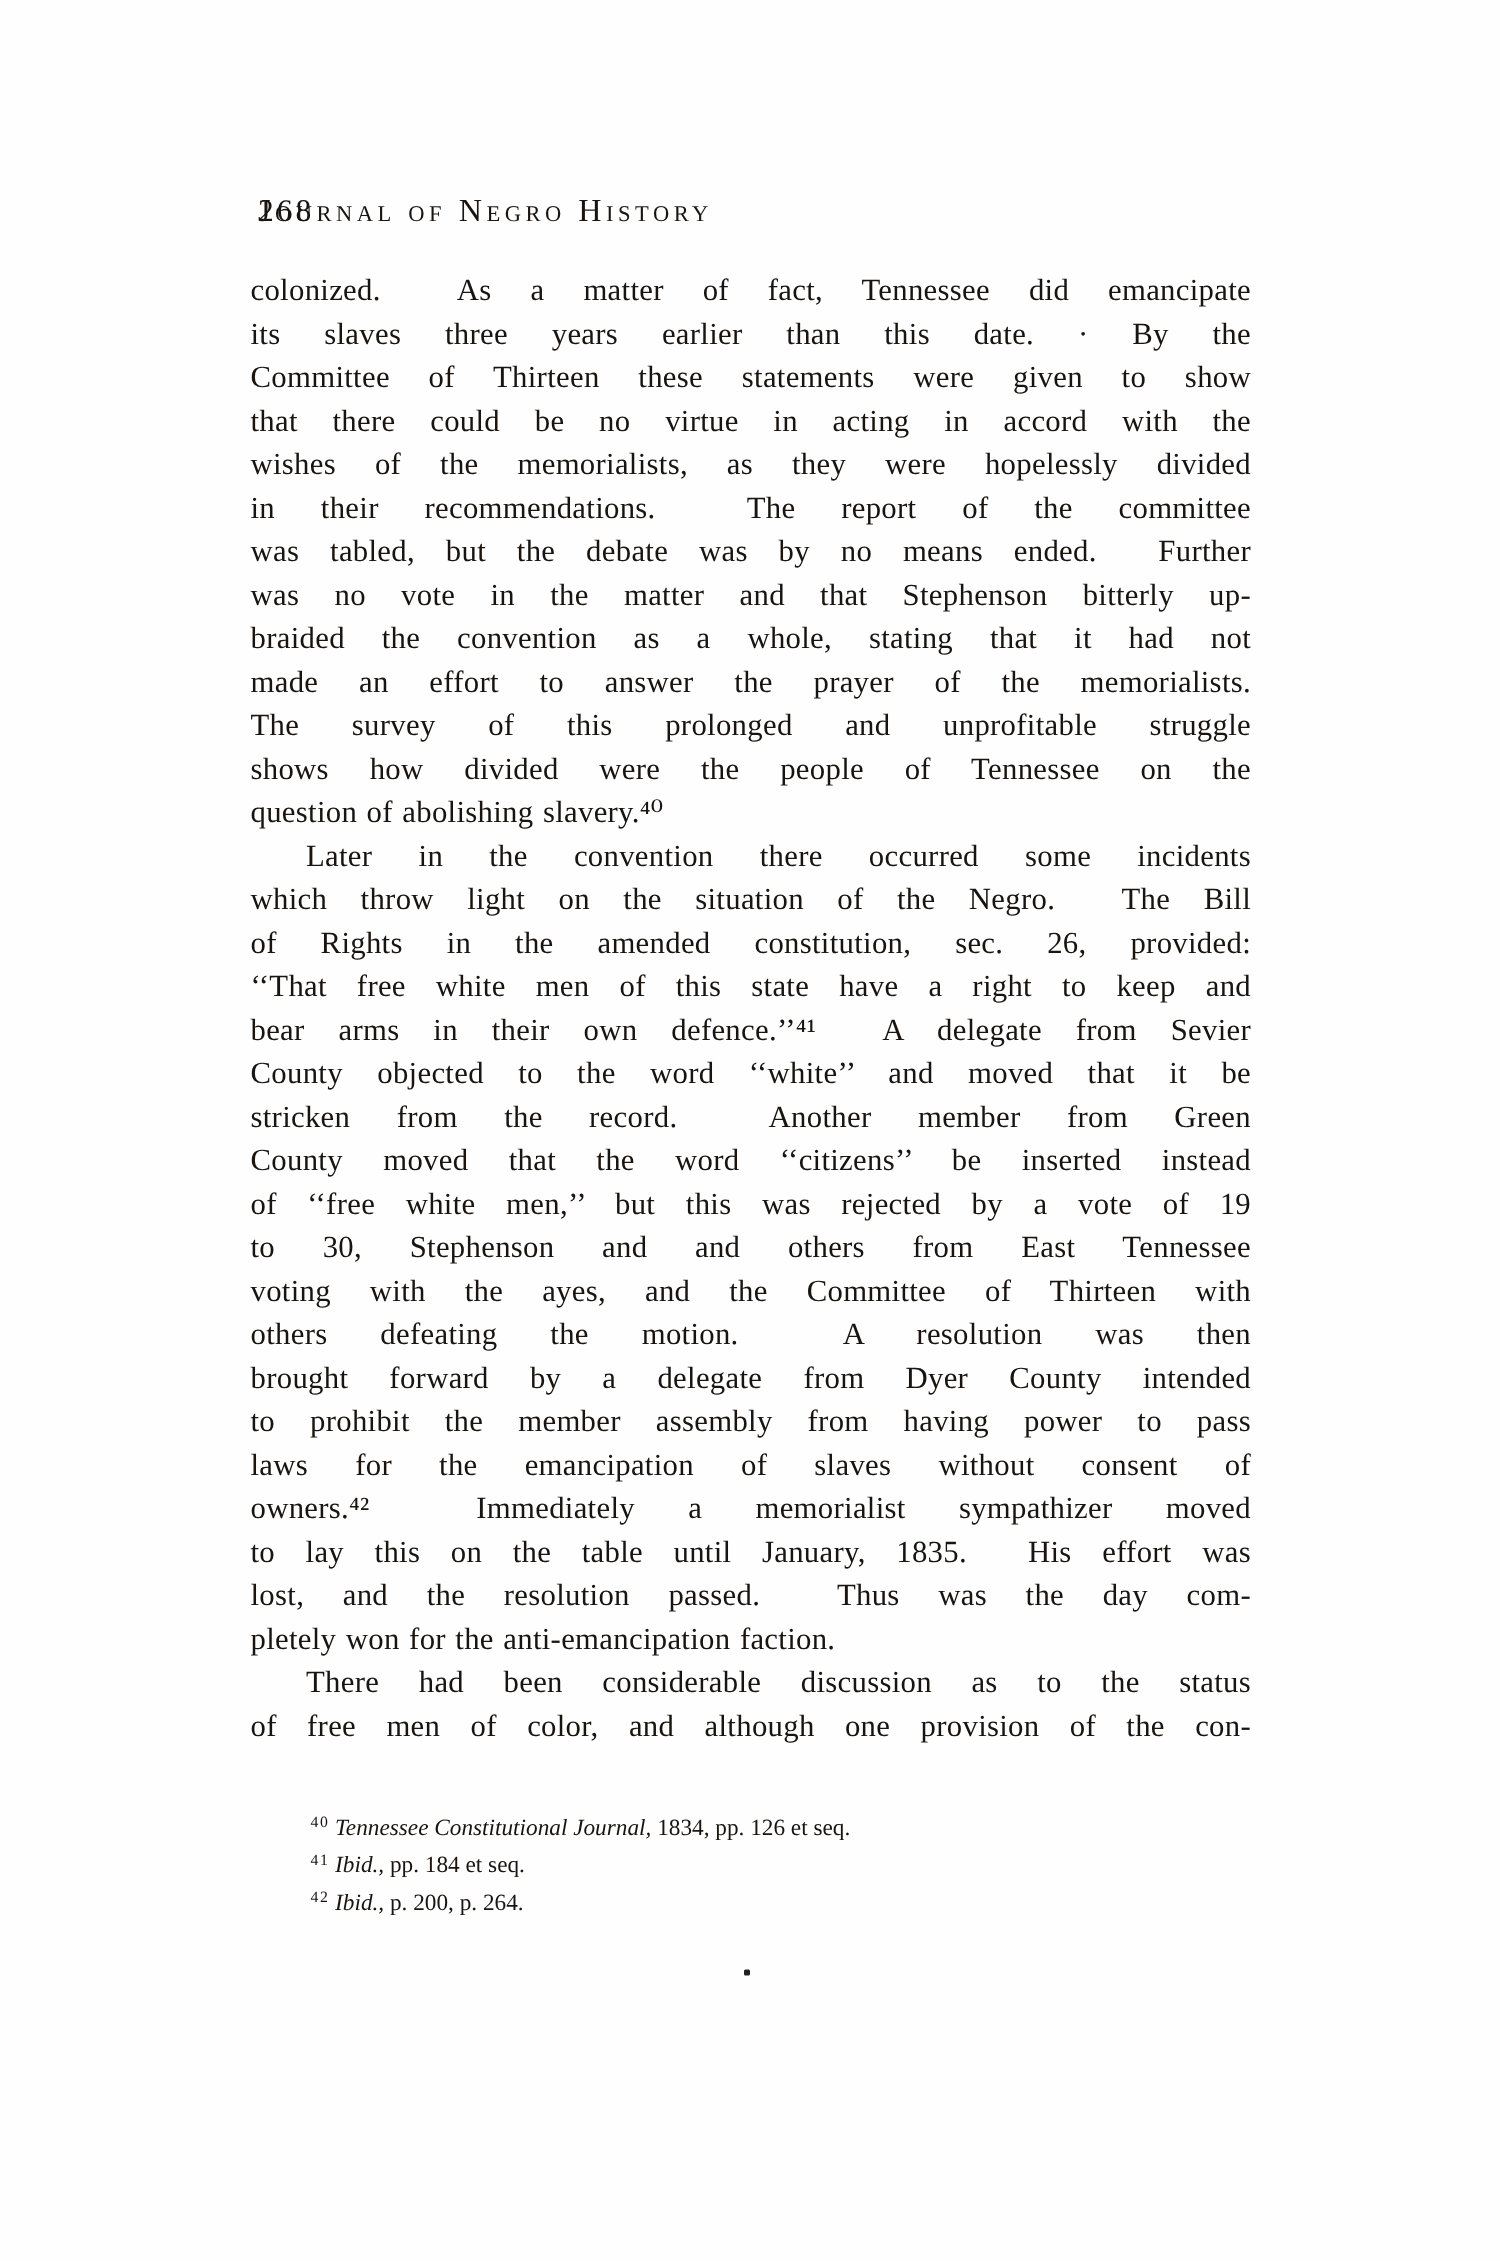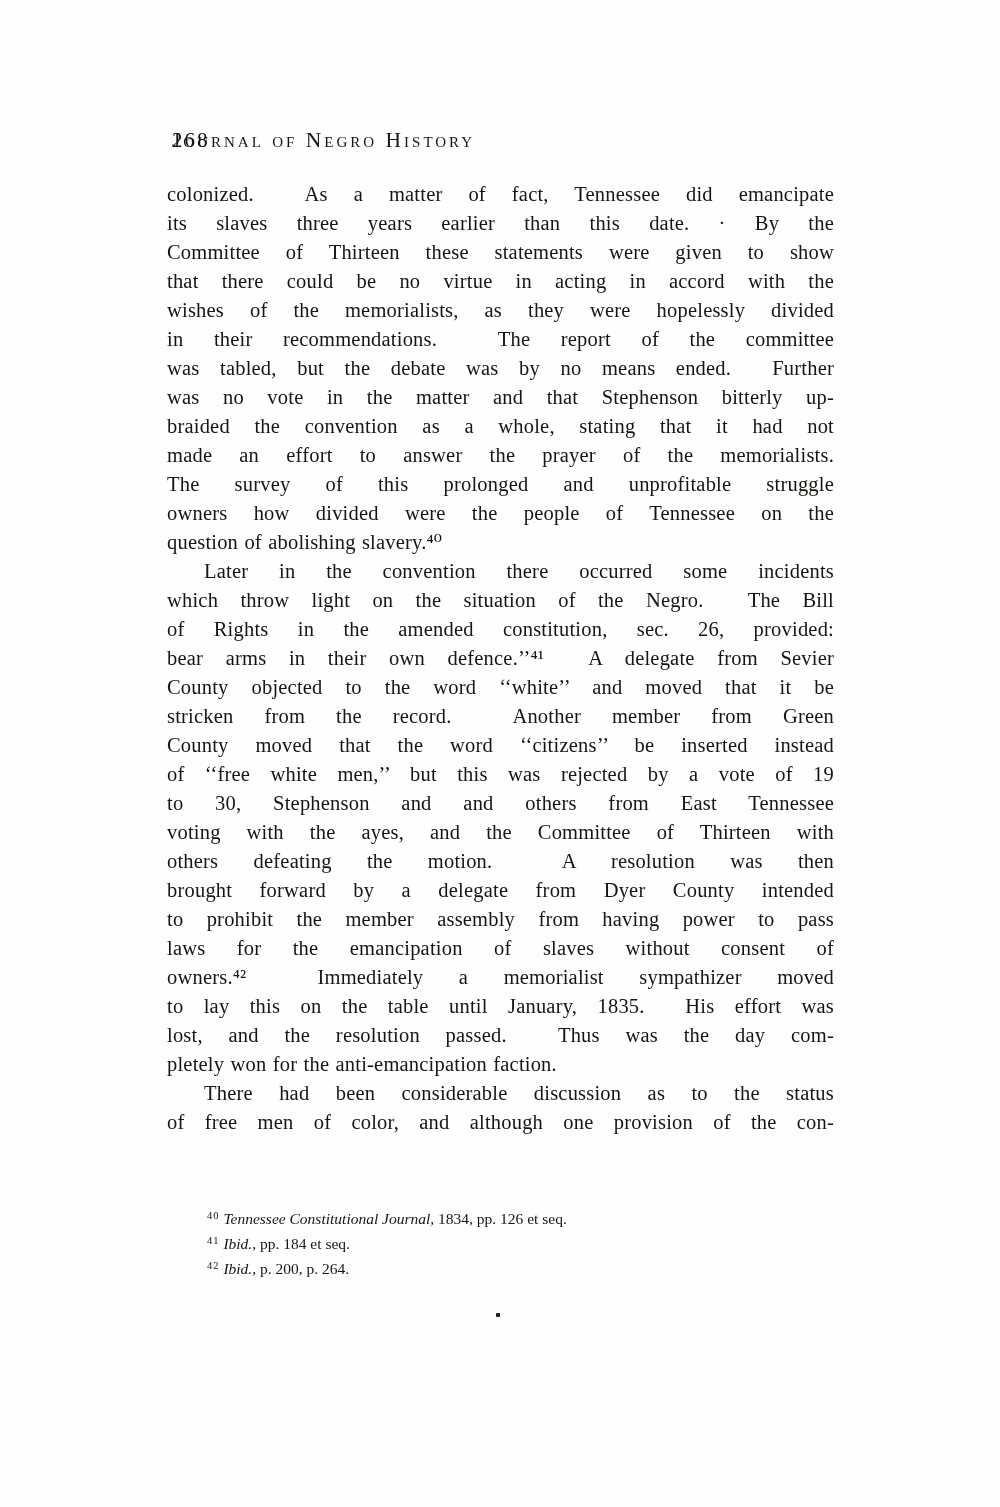--- a/index.html
+++ b/index.html
@@ -91,25 +91,26 @@
       <div class="line">its slaves three years earlier than this date.&nbsp;· By the</div>
       <div class="line">Committee of Thirteen these statements were given to show</div>
       <div class="line">that there could be no virtue in acting in accord with the</div>
       <div class="line">wishes of the memorialists, as they were hopelessly divided</div>
       <div class="line">in their recommendations.&nbsp; The report of the committee</div>
       <div class="line">was tabled, but the debate was by no means ended.&nbsp; Further</div>
       <div class="line">was no vote in the matter and that Stephenson bitterly up-</div>
       <div class="line">braided the convention as a whole, stating that it had not</div>
       <div class="line">made an effort to answer the prayer of the memorialists.</div>
       <div class="line">The survey of this prolonged and unprofitable struggle</div>
-      <div class="line">owners how divided were the people of Tennessee on the</div>
+      <div class="line">shows how divided were the people of Tennessee on the</div>
       <div class="line flush-last">question of abolishing slavery.⁴⁰</div>
       <div class="line indent">Later in the convention there occurred some incidents</div>
       <div class="line">which throw light on the situation of the Negro.&nbsp; The Bill</div>
       <div class="line">of Rights in the amended constitution, sec. 26, provided:</div>
+      <div class="line">‘‘That free white men of this state have a right to keep and</div>
       <div class="line">bear arms in their own defence.’’⁴¹&nbsp; A delegate from Sevier</div>
       <div class="line">County objected to the word ‘‘white’’ and moved that it be</div>
       <div class="line">stricken from the record.&nbsp; Another member from Green</div>
       <div class="line">County moved that the word ‘‘citizens’’ be inserted instead</div>
       <div class="line">of ‘‘free white men,’’ but this was rejected by a vote of 19</div>
       <div class="line">to 30, Stephenson and and others from East Tennessee</div>
       <div class="line">voting with the ayes, and the Committee of Thirteen with</div>
       <div class="line">others defeating the motion.&nbsp; A resolution was then</div>
       <div class="line">brought forward by a delegate from Dyer County intended</div>
       <div class="line">to prohibit the member assembly from having power to pass</div>

